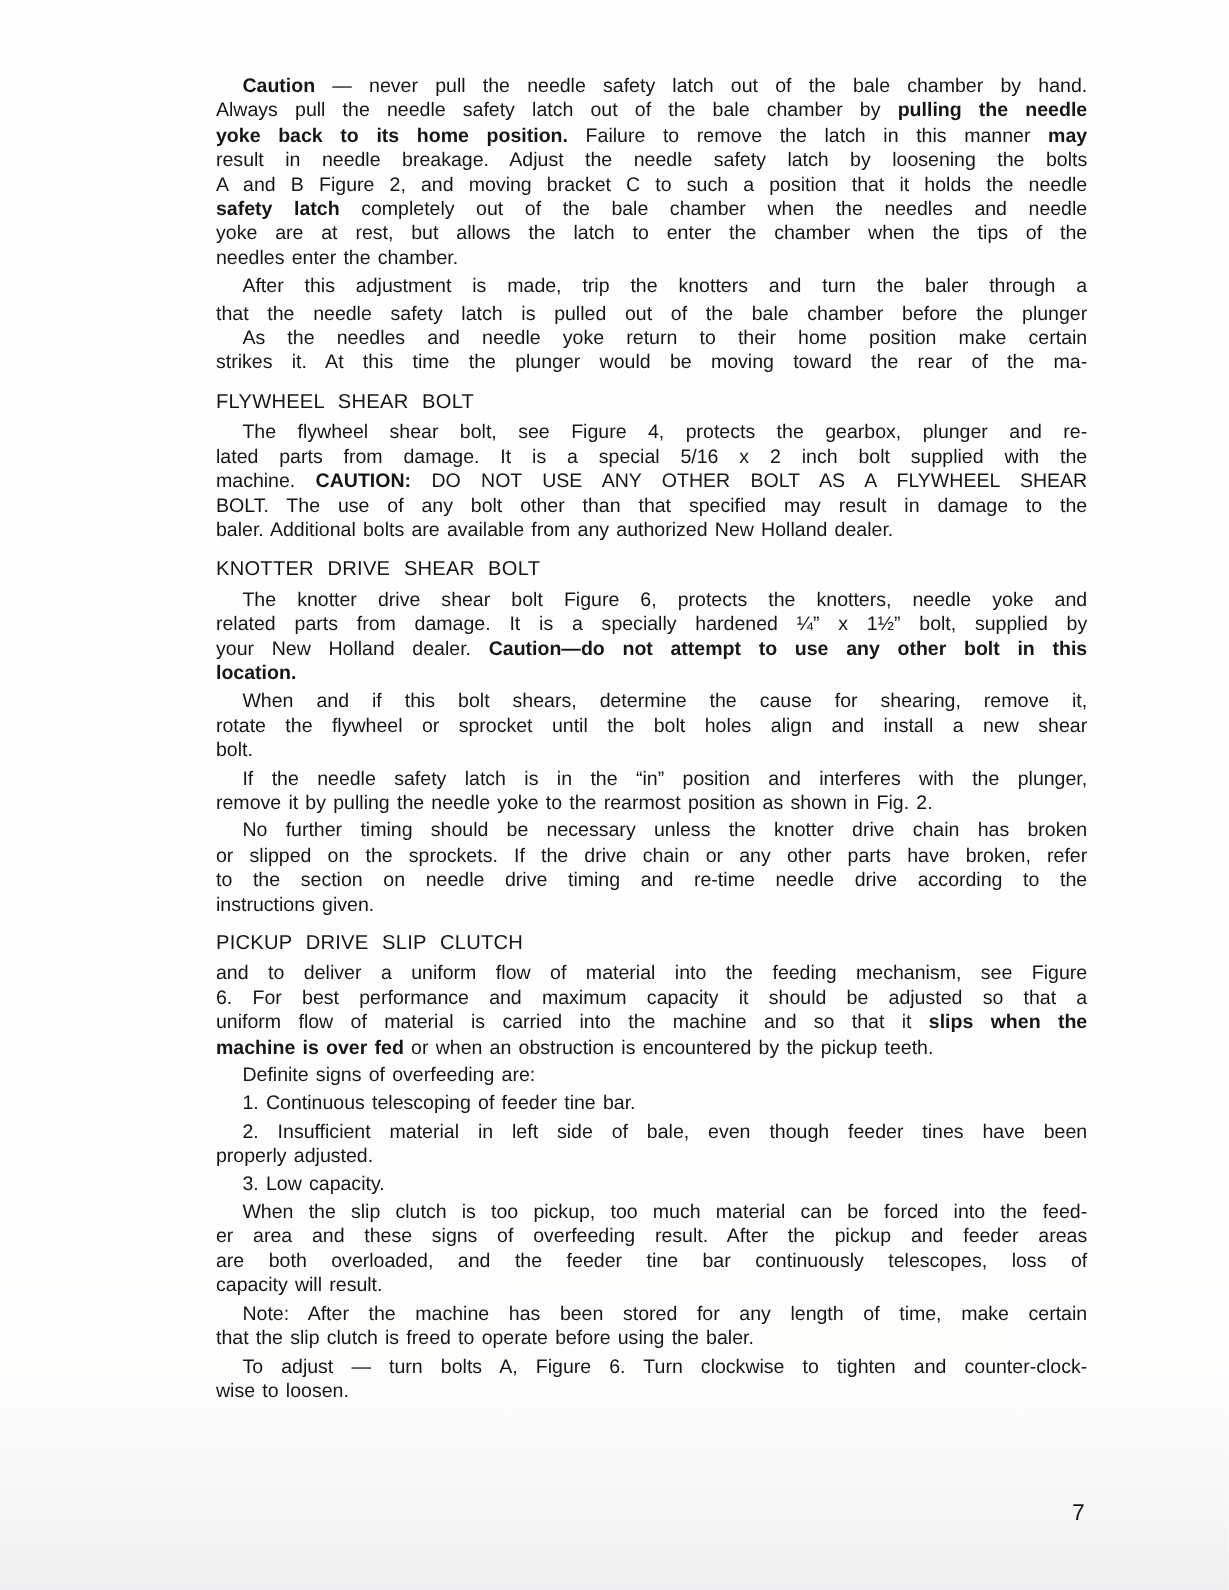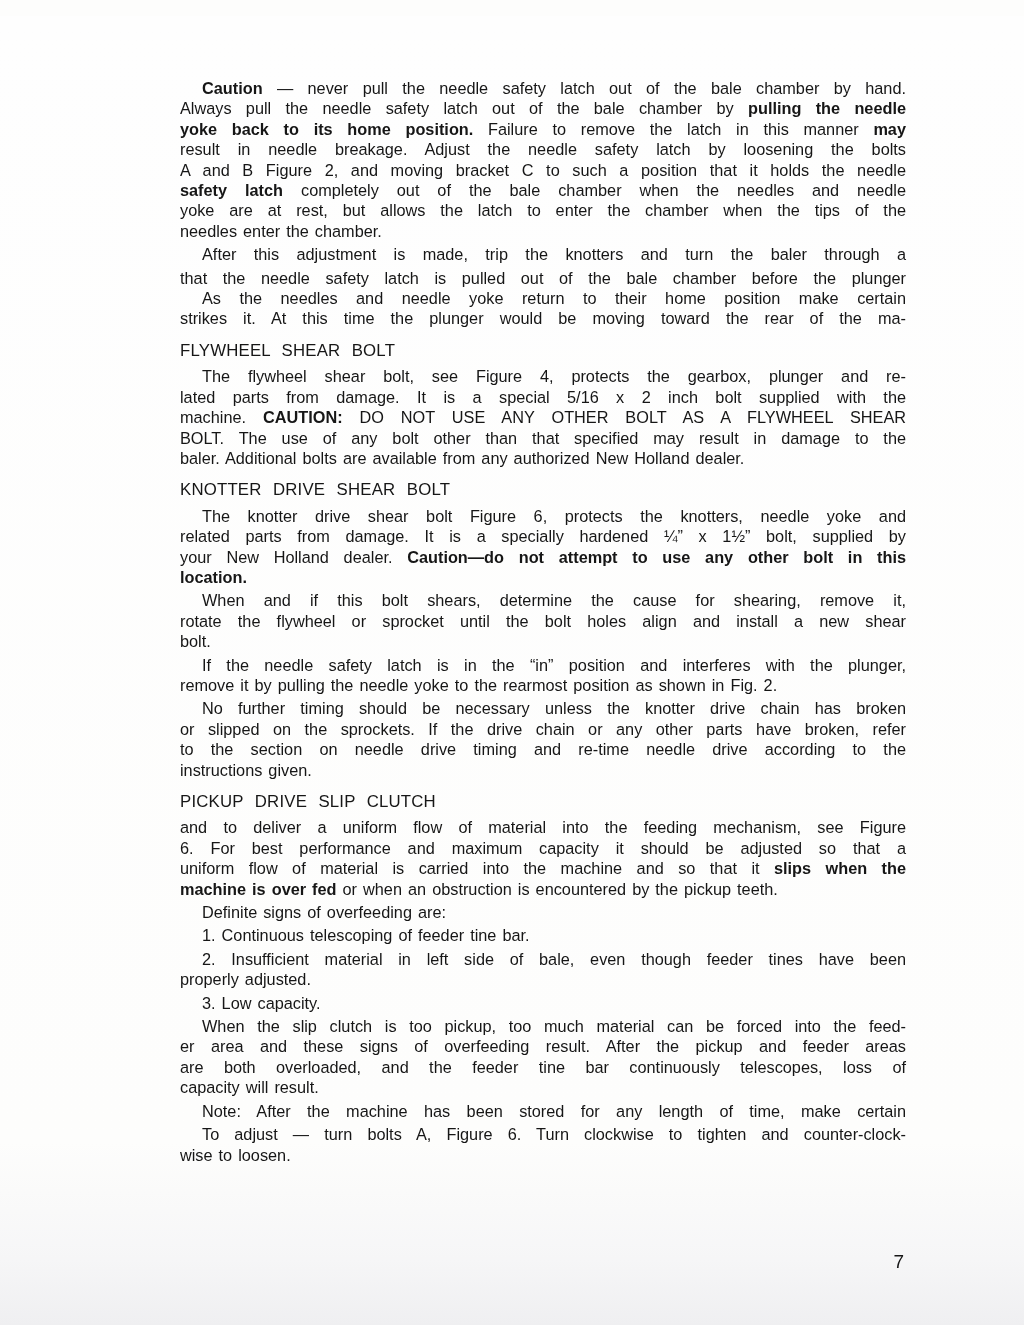--- a/index.html
+++ b/index.html
@@ -8,21 +8,20 @@
     width: 1024px; height: 1325px;
     background: var(--paper);
     font-family: "Liberation Sans", sans-serif;
     color: var(--ink);
     position: relative;
     overflow: hidden;
   }
   .page {
     position: absolute; inset: 0;
     background: linear-gradient(180deg, #fefefe 0%, #fdfdfc 86%, #f6f6f7 95%, #efeff1 100%);
-    margin-top: 16px;
   }
   .text-col {
     position: absolute;
     left: 180px; top: 62px;
     width: 726px;
   }
   .block { margin: 0 0 3px 0; }
   .line {
     font-size: 16.3px;
     line-height: 20.4px;
@@ -123,20 +122,21 @@
         <div class="line indent last">3. Low capacity.</div>
       </div>
       <div class="block paragraph">
         <div class="line indent">When the slip clutch is too pickup, too much material can be forced into the feed-</div>
         <div class="line">er area and these signs of overfeeding result. After the pickup and feeder areas</div>
         <div class="line">are both overloaded, and the feeder tine bar continuously telescopes, loss of</div>
         <div class="line last">capacity will result.</div>
       </div>
       <div class="block paragraph">
         <div class="line indent">Note: After the machine has been stored for any length of time, make certain</div>
+        <div class="line last">that the slip clutch is freed to operate before using the baler.</div>
       </div>
       <div class="block paragraph">
         <div class="line indent">To adjust — turn bolts A, Figure 6. Turn clockwise to tighten and counter-clock-</div>
         <div class="line last">wise to loosen.</div>
       </div>
     </div>
   <div class="text-col" style="top:auto;bottom:52px;">
     <div class="page-number">7</div>
   </div>
 </div>

